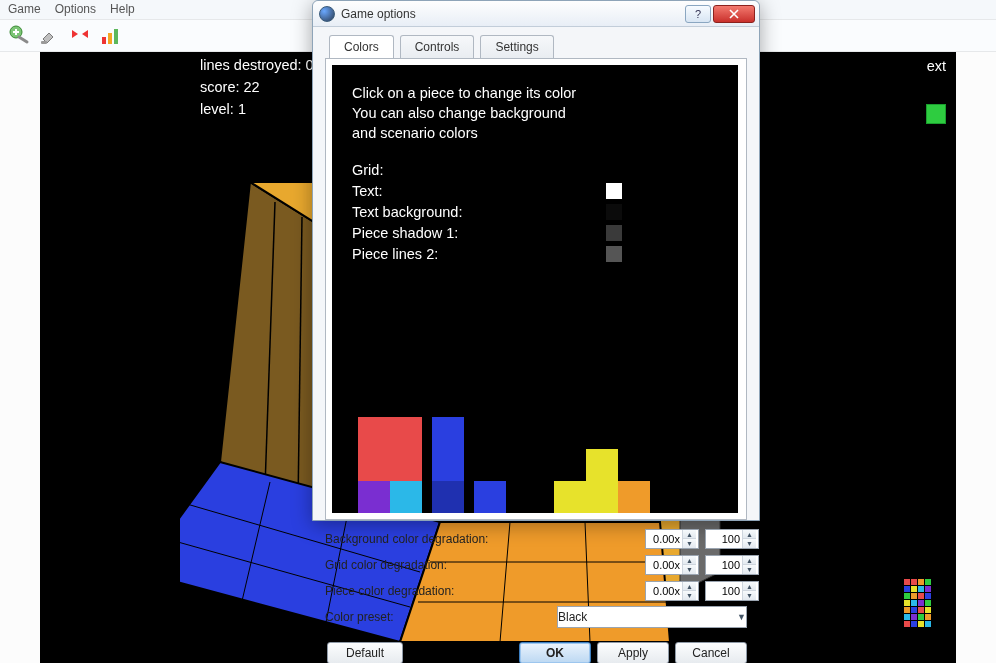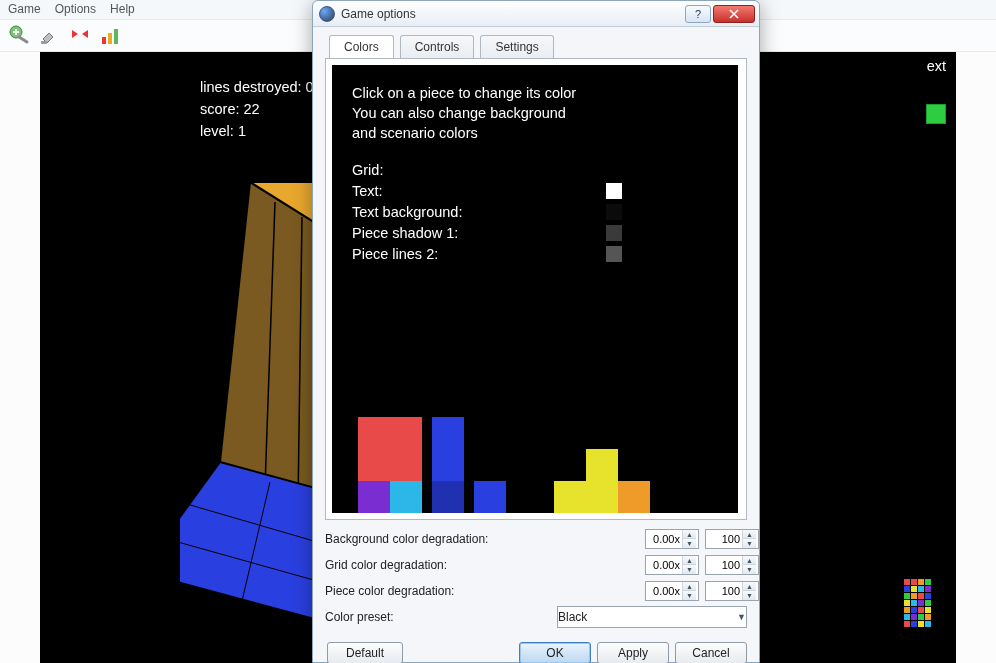--- a/index.html
+++ b/index.html
@@ -9,30 +9,30 @@
 .main-menubar { height: 20px; background: #f5f8fb; display: flex; gap: 14px; padding: 2px 8px; font-size: 12px; color: #555; border-bottom: 1px solid #e6e8ea; }
 .main-menubar span { cursor: default; }
 
 
 .main-toolbar { height: 32px; background: #fafcfe; padding: 2px 8px; display: flex; gap: 6px; align-items: center; border-bottom: 1px solid #e6e8ea; }
 .tool-btn { width: 24px; height: 24px; display: flex; align-items: center; justify-content: center; }
 
 
 .game-area { position: absolute; top: 52px; left: 0; right: 0; bottom: 0; background: #fcfcfc; }
 .game-canvas { position: absolute; top: 0; left: 40px; width: 916px; height: 611px; background: #000; overflow: hidden; }
-.game-stats { position: absolute; top: 24px; left: 160px; color: #fff; font-size: 14.5px; line-height: 22px; }
+.game-stats { position: absolute; top: 2px; left: 160px; color: #fff; font-size: 14.5px; line-height: 22px; }
 .game-next { position: absolute; top: 6px; right: 10px; color: #fff; font-size: 14.5px; }
 .green-block { position: absolute; top: 52px; right: 10px; width: 20px; height: 20px; background: #2ecc40; border: 1px solid #1a9f2e; }
 
 
 .board3d { position: absolute; top: 100px; left: 140px; width: 640px; height: 500px; }
 .mini { position:absolute; right: -110px; bottom: -30px; }
 
 
-.dialog { position: absolute; top: 0; left: 312px; width: 448px; height: 663px; background: #f4f6f9; border: 1px solid #8ea4b8; border-radius: 6px 6px 0 0; box-shadow: 0 4px 20px rgba(0,0,0,.35); }
+.dialog { position: absolute; top: 0; left: 312px; width: 448px; height: 521px; background: #f4f6f9; border: 1px solid #8ea4b8; border-radius: 6px 6px 0 0; box-shadow: 0 4px 20px rgba(0,0,0,.35); }
 .dlg-titlebar { height: 26px; background: linear-gradient(#fefefe,#e8eef6); border-radius: 6px 6px 0 0; display: flex; align-items: center; padding: 0 4px 0 6px; font-size: 12px; color: #333; border-bottom: 1px solid #c2cdd9; }
 .dlg-title-icon { width: 16px; height: 16px; border-radius: 50%; background: radial-gradient(circle at 30% 30%, #6aa8ff, #2a3b52); border:1px solid #3a5b7a; margin-right: 6px; }
 .dlg-title { flex: 1; }
 .dlg-winbtns { display: flex; gap: 2px; }
 .dlg-help { width: 26px; height: 18px; background: linear-gradient(#f7fbff,#d8e5f3); border: 1px solid #8aa6c1; border-radius: 3px; font-size: 11px; display:flex;align-items:center;justify-content:center;color:#335; }
 .dlg-close { width: 42px; height: 18px; background: linear-gradient(#f37a6f,#c9302c); border: 1px solid #8b221e; border-radius: 3px; display:flex;align-items:center;justify-content:center; }
 .dlg-close svg { width:10px;height:10px; }
 
 
 .tab-strip { display: flex; gap: 4px; padding: 8px 8px 0 16px; background:#f4f6f9; }
@@ -64,21 +64,21 @@
 .spinner .spins div:first-child { border-bottom:1px solid #cfd6de; }
 
 .preset-row { display:flex; align-items:center; padding: 2px 12px 8px 12px; font-size:12px; color:#222; }
 .preset-row .sel { flex:0 0 190px; height:22px; border:1px solid #9aa4b0; background:#fff; display:flex; align-items:center; padding:0 0; justify-content:space-between; font-size:12px; margin-left:auto; }
 .sel .caret { font-size:9px; color:#456; }
 
 
 .dlg-buttons { display:flex; gap:6px; justify-content:flex-end; padding: 6px 12px 8px; }
 .btn { min-width: 72px; height: 22px; border:1px solid #8f9aa7; border-radius:3px; background:linear-gradient(#fcfdfe,#e7ebef); font-size:12px; display:flex;align-items:center;justify-content:center; color:#222; }
 .btn.default { margin-right:auto; margin-left:2px; min-width:76px; }
-.btn.primary { border:1px solid #3d7fc1; background:linear-gradient(#eaf3fd,#bcd8f2); box-shadow: inset 0 0 0 1px #9dc6ee; }
+.btn.primary { border:1px solid #3d7fc1; background:linear-gradient(#eaf3fd,#bcd8f2); box-shadow: inset 0 0 0 1px #9dc6ee; font-weight: bold; }
 
 </style>
 </head>
 <body>
 
 <div class="main-menubar">
   <span>Game</span>
   <span>Options</span>
   <span>Help</span>
 </div>

